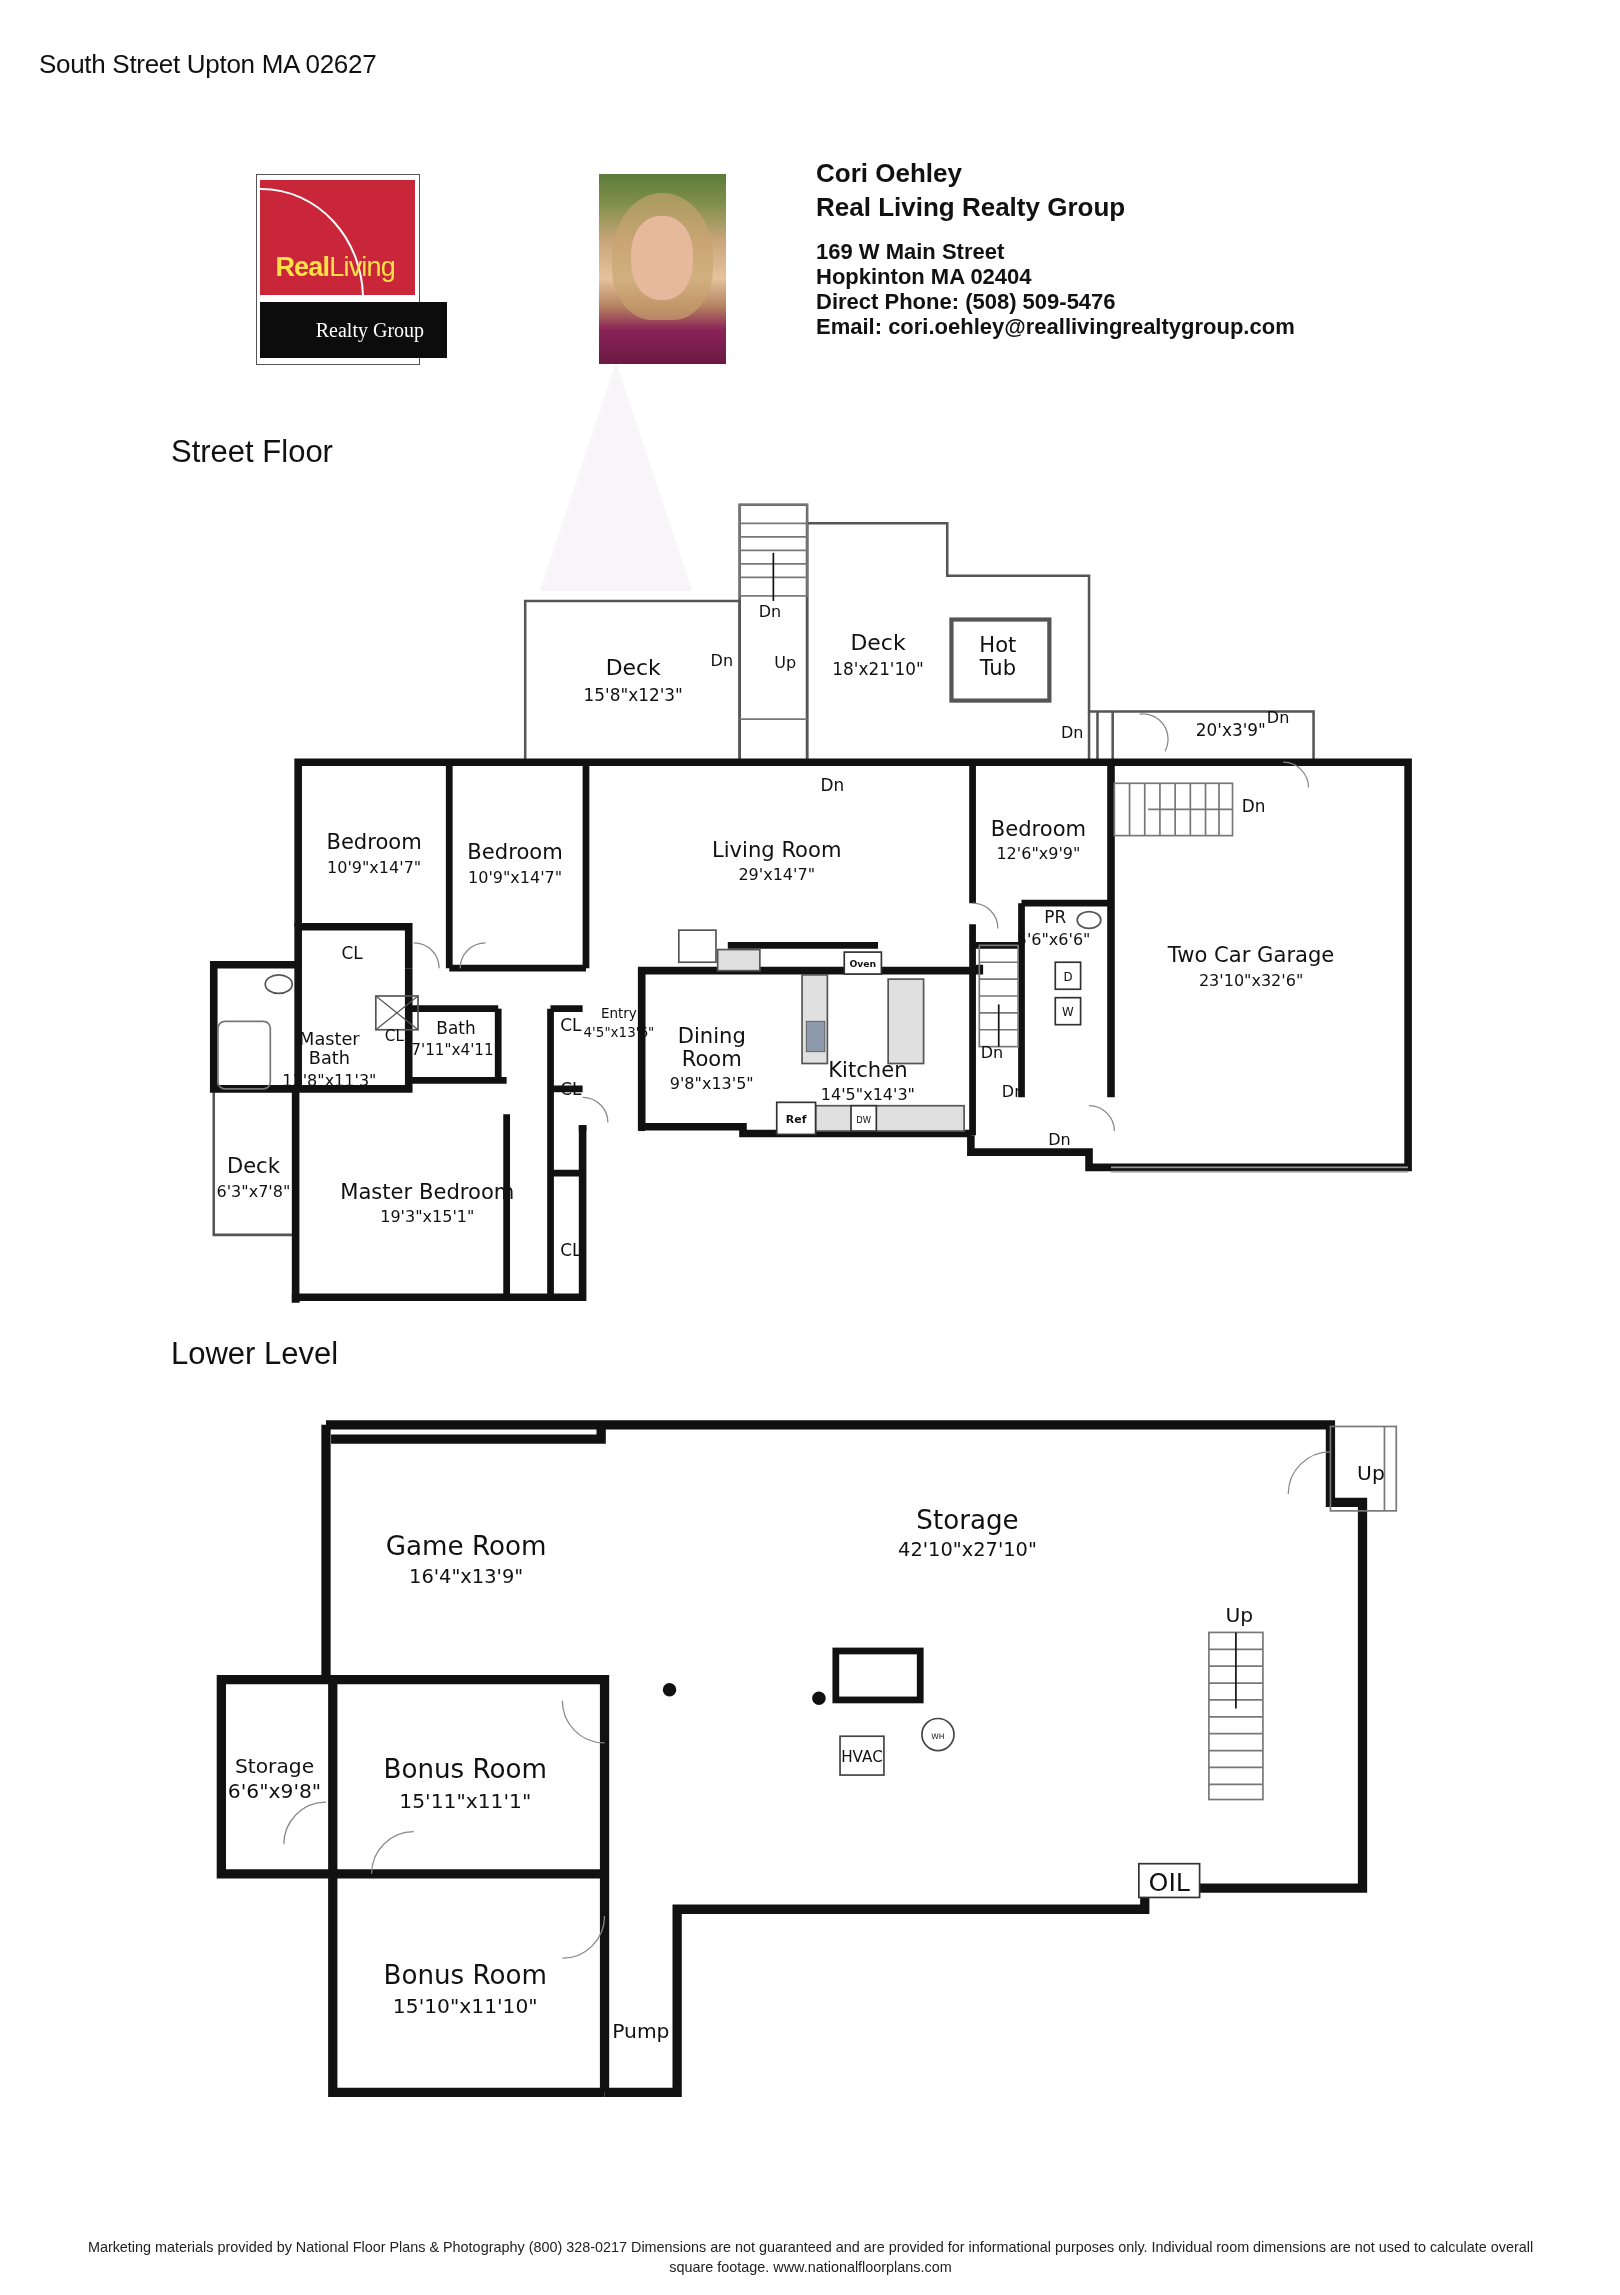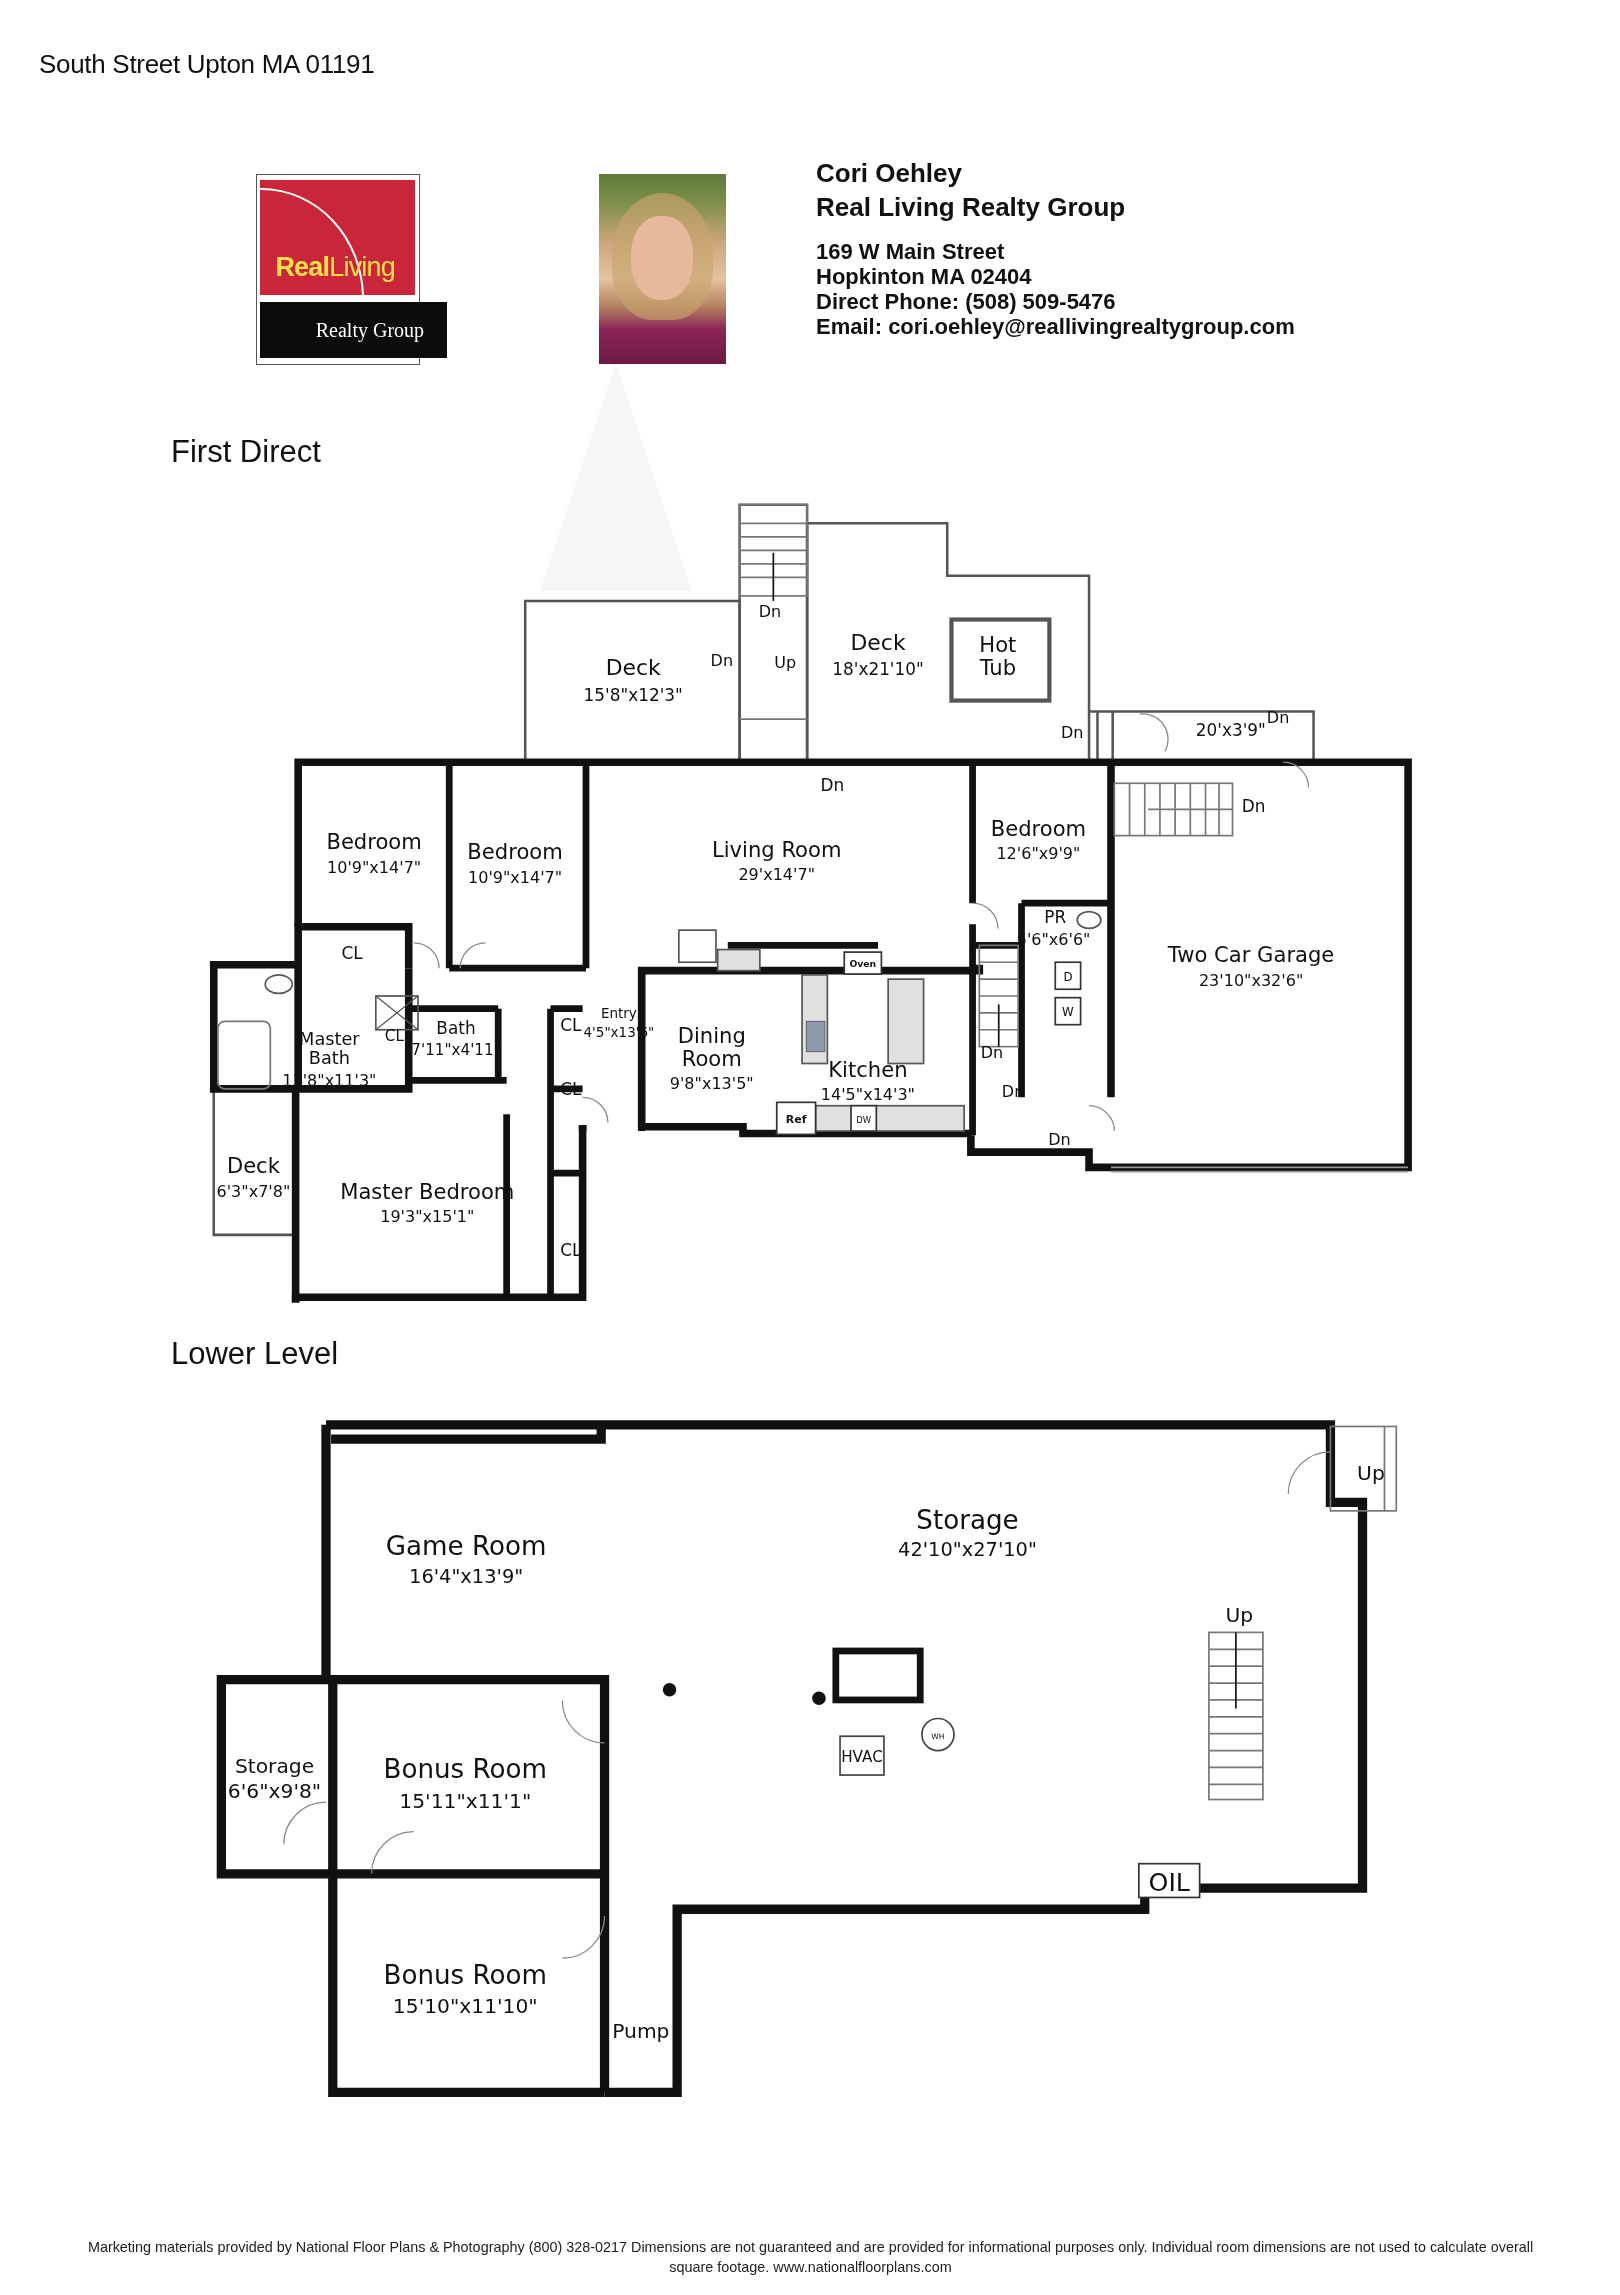--- a/index.html
+++ b/index.html
@@ -22,21 +22,21 @@
   .agent { left: 816px; top: 156px; font-weight: bold; }
   .agent .nm { font-size: 26px; line-height: 34px; }
   .agent .ln { font-size: 22px; line-height: 25px; }
   .section-label { font-size: 31px; }
   .footer { left: 34px; top: 2237px; width: 1553px; text-align: center; font-size: 14.4px; line-height: 20px; color: #222; }
   svg text { font-family: "DejaVu Sans", sans-serif; fill: #111; }
 </style>
 </head>
 <body>
 
-<div class="abs title">South Street Upton MA 01191</div>
+<div class="abs title">South Street Upton MA 02627</div>
 
 <div class="abs beam"></div>
 
 <div class="abs logo">
   <div class="red">
     <div class="arc"></div>
     <div class="txt"><b>Real</b><span>Living</span></div>
   </div>
   <div class="black">Realty Group</div>
 </div>
@@ -49,21 +49,21 @@
 <div class="abs agent">
   <div class="nm">Cori Oehley</div>
   <div class="nm">Real Living Realty Group</div>
   <div style="height:15px"></div>
   <div class="ln">169 W Main Street</div>
   <div class="ln">Hopkinton MA 02404</div>
   <div class="ln">Direct Phone: (508) 509-5476</div>
   <div class="ln">Email: cori.oehley@reallivingrealtygroup.com</div>
 </div>
 
-<div class="abs section-label" style="left:171px; top:434px;">First Direct</div>
+<div class="abs section-label" style="left:171px; top:434px;">Street Floor</div>
 <div class="abs section-label" style="left:171px; top:1336px;">Lower Level</div>
 
 <svg class="abs" style="left:0; top:0;" width="1621" height="2295" viewBox="0 0 1920 2719">
   <g>
 
     <g fill="none" stroke="#555" stroke-width="3">
       <polyline points="622,903 622,712 876,712 876,903"></polyline>
       <rect x="876" y="598" width="80" height="305"></rect>
       <polyline points="956,903 956,620 1122,620 1122,682 1290,682 1290,843 1556,843 1556,903"></polyline>
       <rect x="1127" y="734" width="116" height="96" stroke-width="5"></rect>

